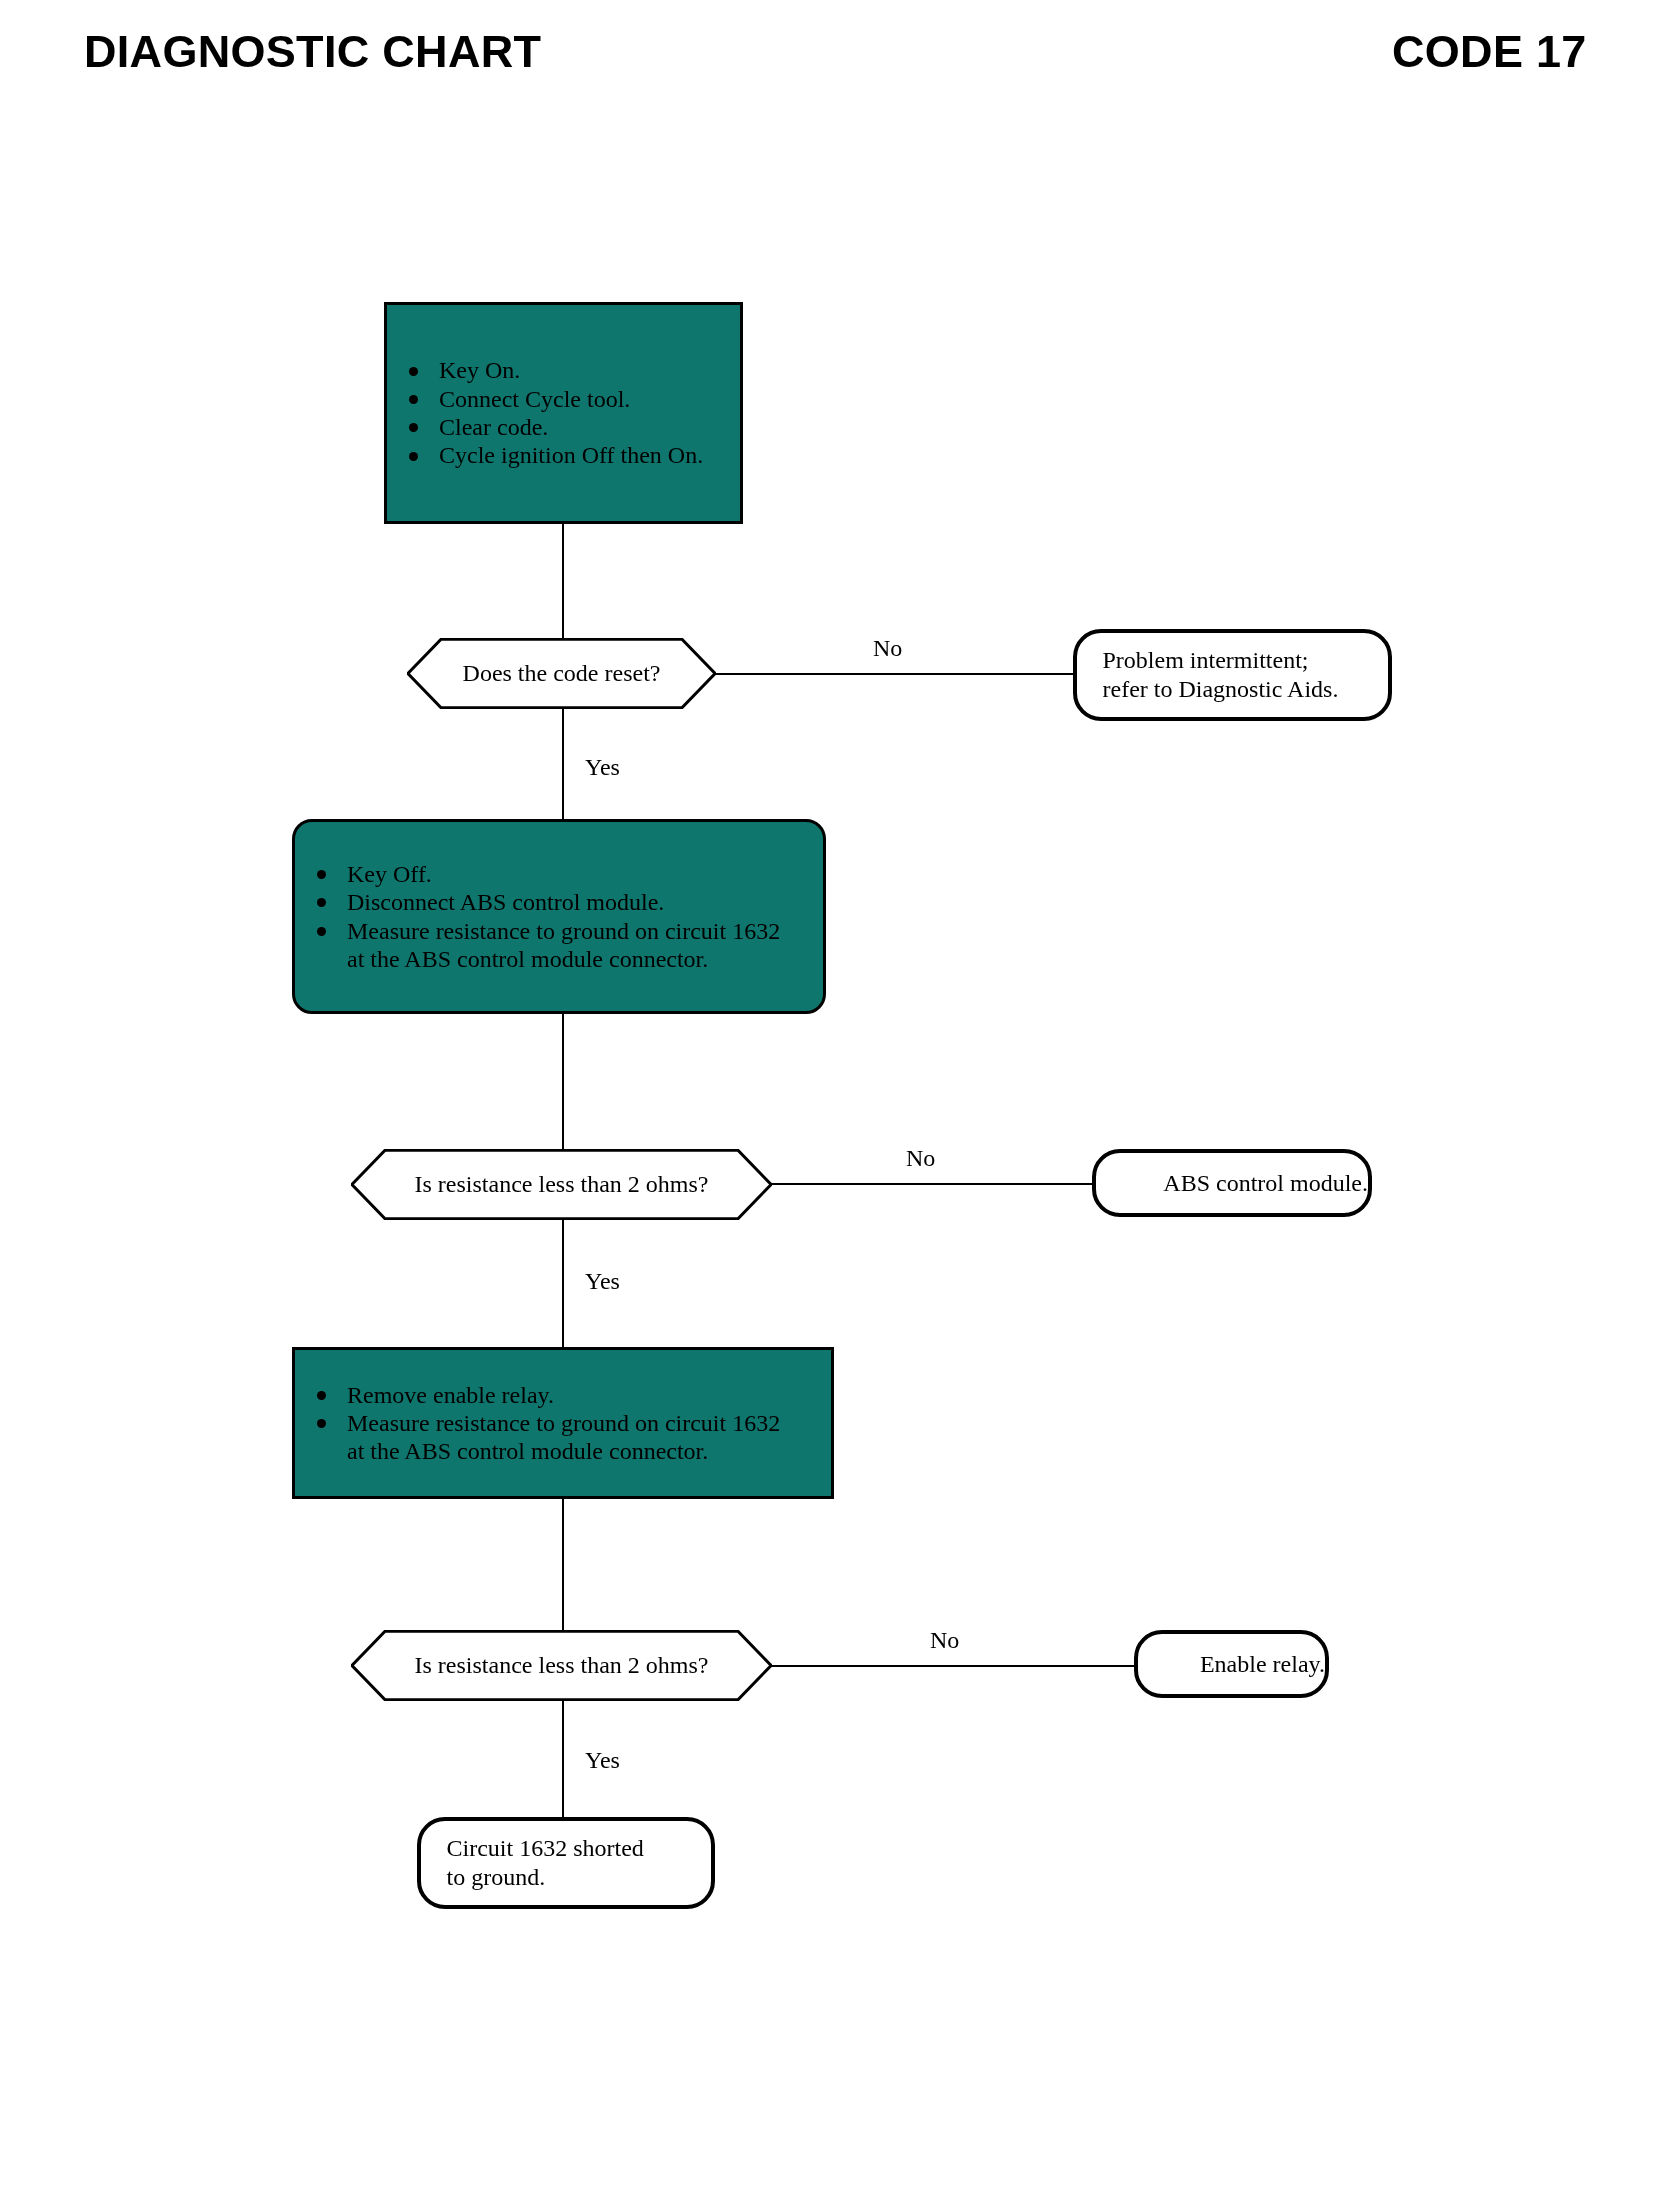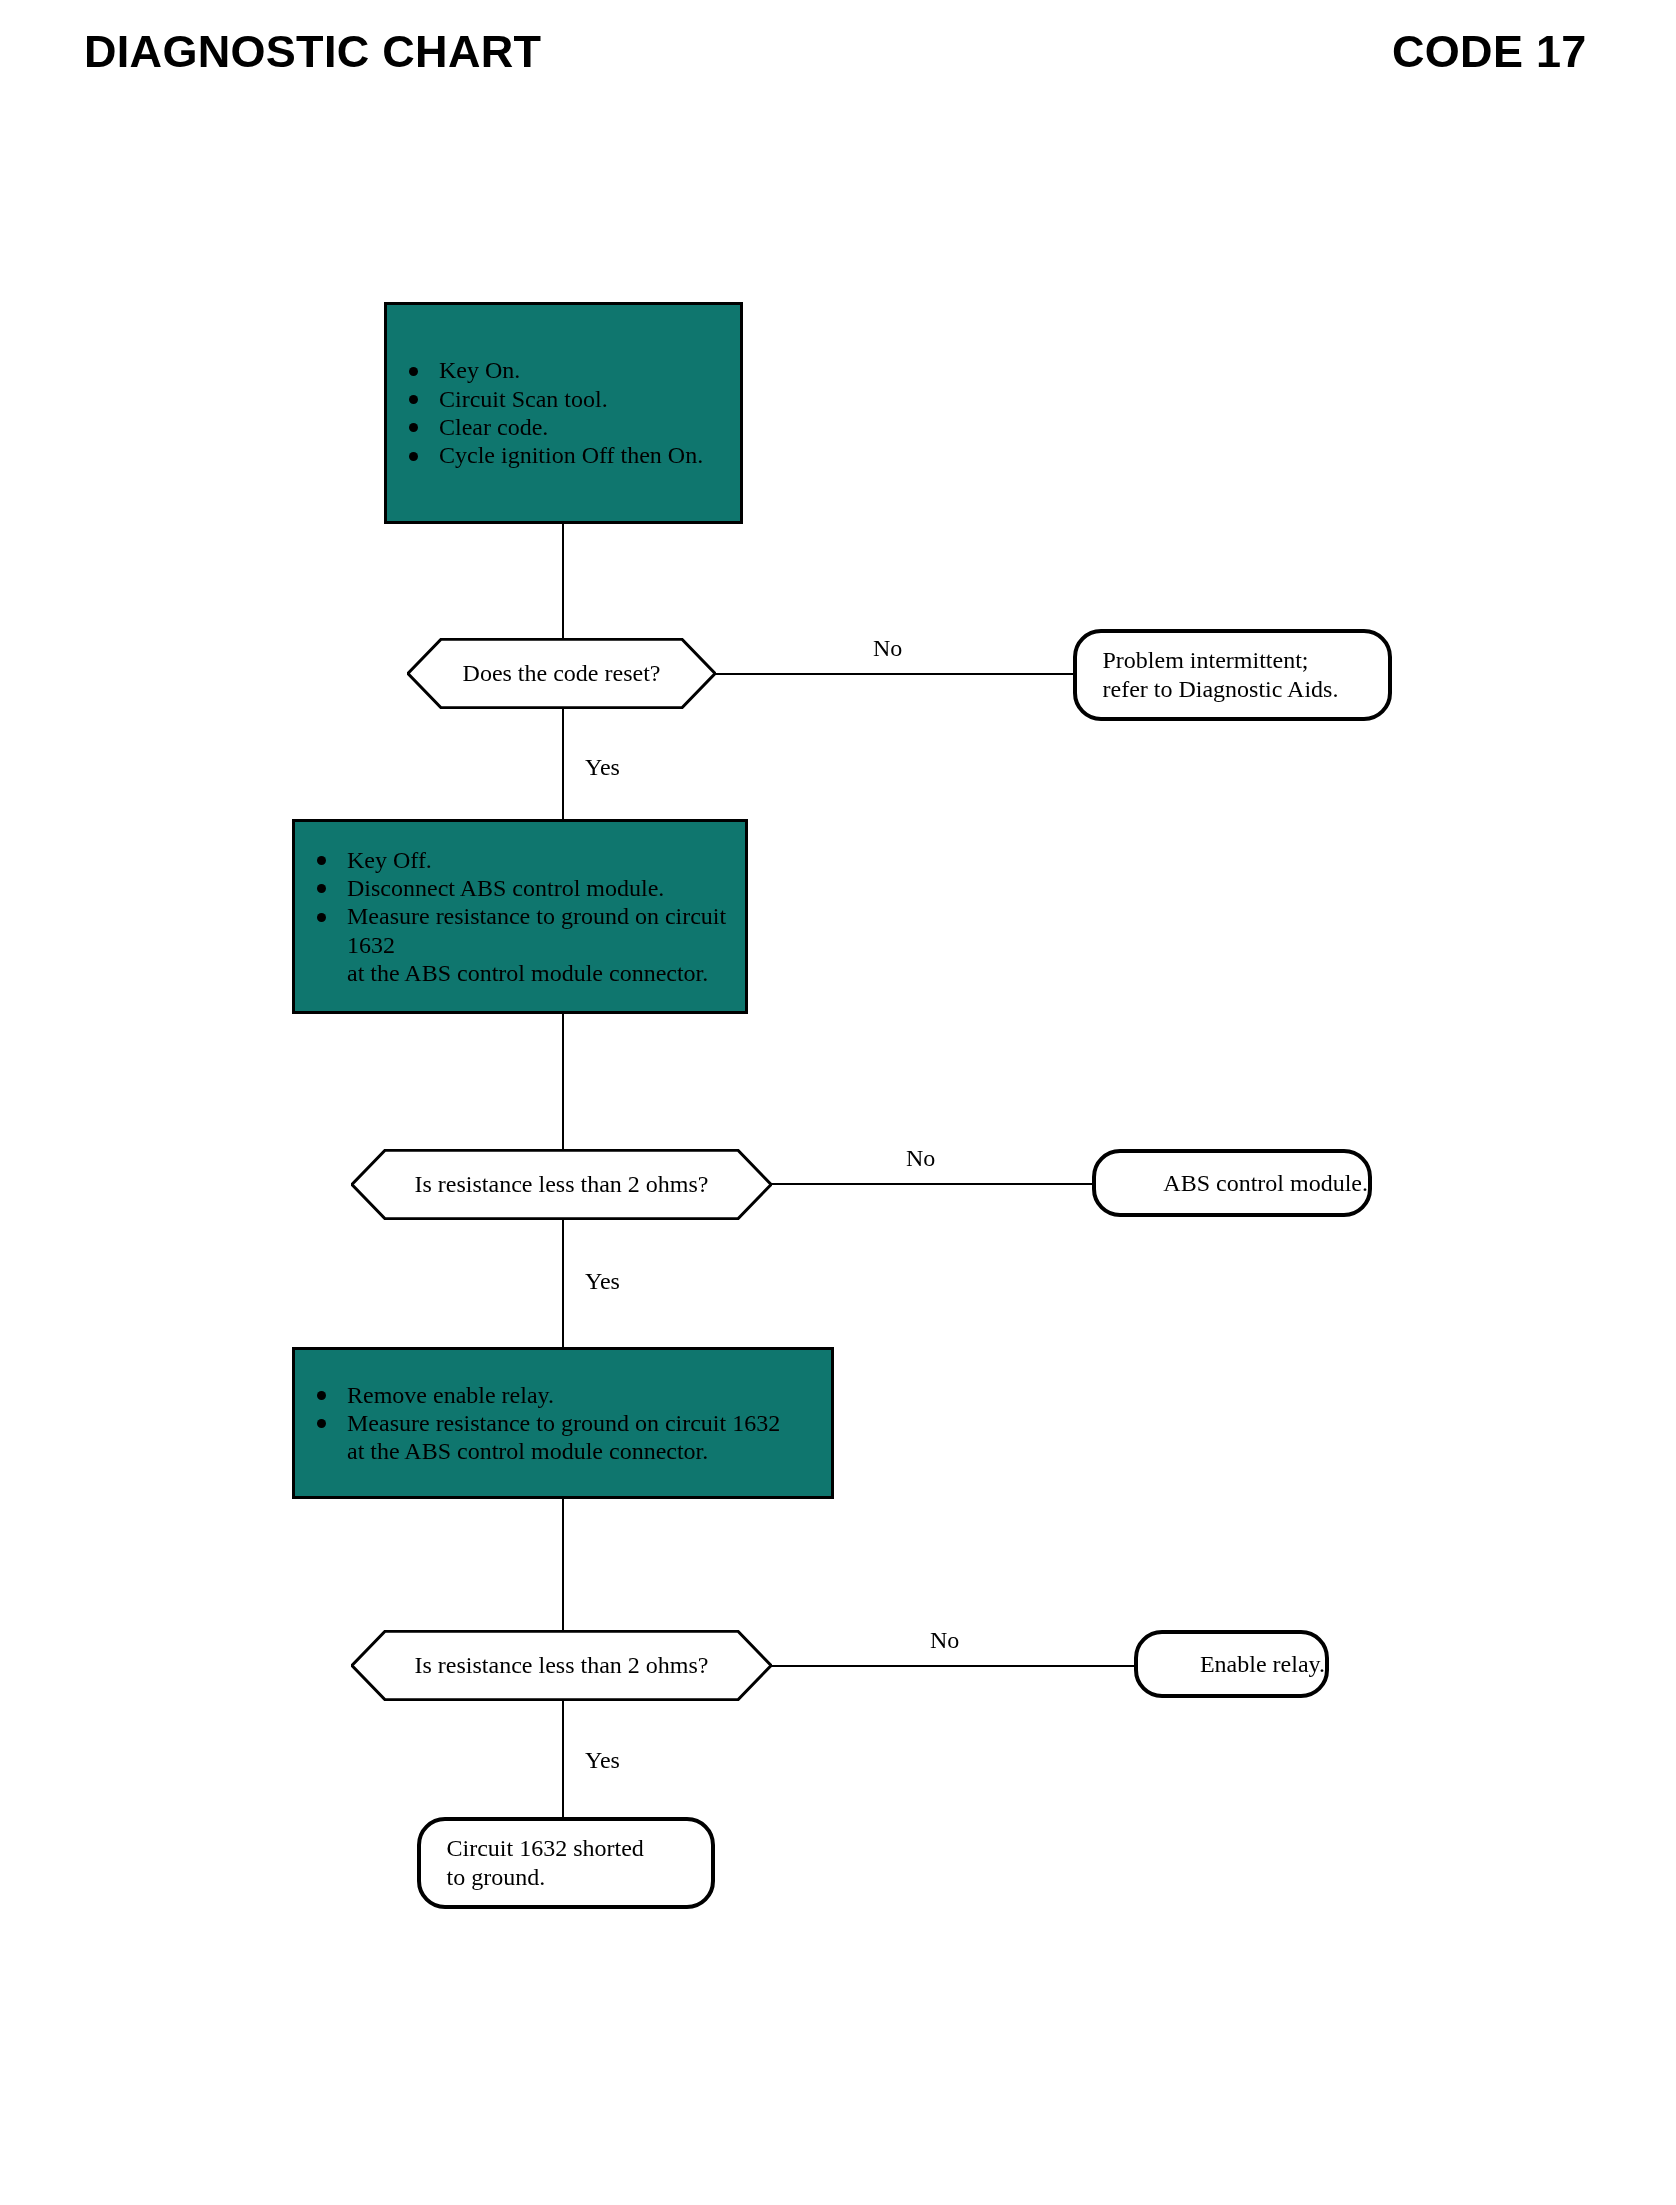--- a/index.html
+++ b/index.html
@@ -145,21 +145,21 @@
 <body>
 
 <div class="page">
 
   <div class="hdr hdr-left">DIAGNOSTIC CHART</div>
   <div class="hdr hdr-right">CODE 17</div>
 
   <div class="proc" style="left:384px; top:302px; width:359px; height:222px;">
     <ul>
       <li>Key On.</li>
-      <li>Circuit Scan tool.</li>
+      <li>Connect Cycle tool.</li>
       <li>Clear code.</li>
       <li>Cycle ignition Off then On.</li>
     </ul>
   </div>
 
   <div class="vline" style="left:562px; top:524px; height:115px;"></div>
 
   <div class="hex" style="left:407px; top:638px; width:309px; height:71px;">
     <svg viewBox="0 0 508 116" preserveAspectRatio="none">
       <polygon points="1.5,58 56,2 452,2 506.5,58 452,114 56,114" fill="#ffffff" stroke="#000000" stroke-width="3" vector-effect="non-scaling-stroke"></polygon>
@@ -171,21 +171,21 @@
   <div class="blabel" style="left:873px; top:636px;">No</div>
 
   <div class="term" style="left:1073px; top:629px; width:319px; height:92px;">
     <div class="term-label">Problem intermittent;
 refer to Diagnostic Aids.</div>
   </div>
 
   <div class="vline" style="left:562px; top:708px; height:113px;"></div>
   <div class="blabel" style="left:585px; top:755px;">Yes</div>
 
-  <div class="proc" style="left:292px; top:819px; width:456px; height:195px;">
+  <div class="proc" style="left:292px; top:819px; width:534px; height:195px;border-radius:20px;">
     <ul>
       <li>Key Off.</li>
       <li>Disconnect ABS control module.</li>
       <li>Measure resistance to ground on circuit 1632
 at the ABS control module connector.</li>
     </ul>
   </div>
 
   <div class="vline" style="left:562px; top:1014px; height:146px;"></div>
 

